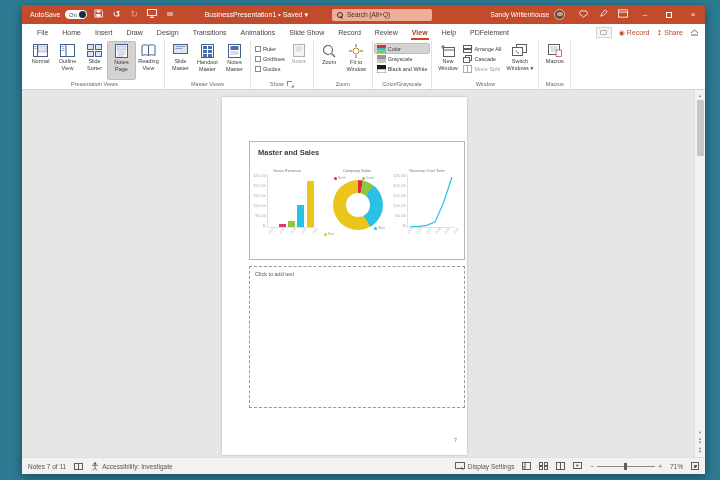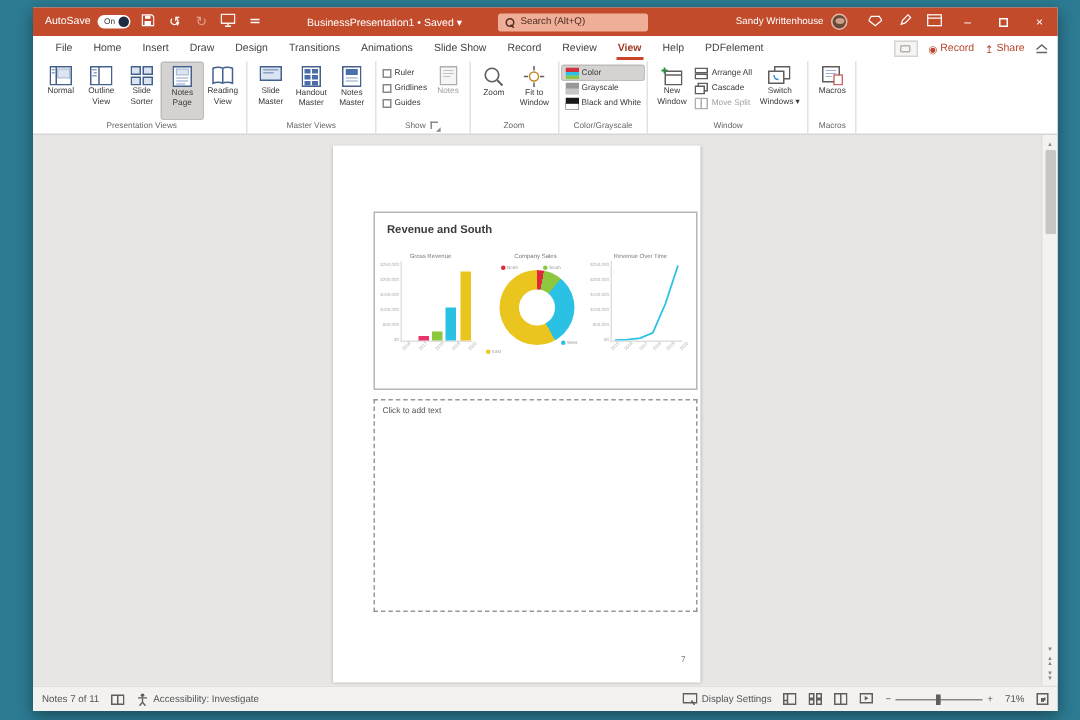--- a/index.html
+++ b/index.html
@@ -456,21 +456,21 @@
         </div>
         <div class="rlabel">
             <span>Macros</span>
           </div>
       </div>
     </div>
 
     <div class="workarea">
       <div class="page">
         <div class="slidebox">
-          <div class="slide-title">Revenue and South</div>
+          <div class="slide-title">Master and Sales</div>
           <div class="charts">
 
             <div class="chart">
               <div class="ctitle">Gross Revenue</div>
               <div class="cbody">
                 <div class="yticks" id="bar-yticks">
                     <div>$250,000</div>
                     <div>$200,000</div>
                     <div>$150,000</div>
                     <div>$100,000</div>

